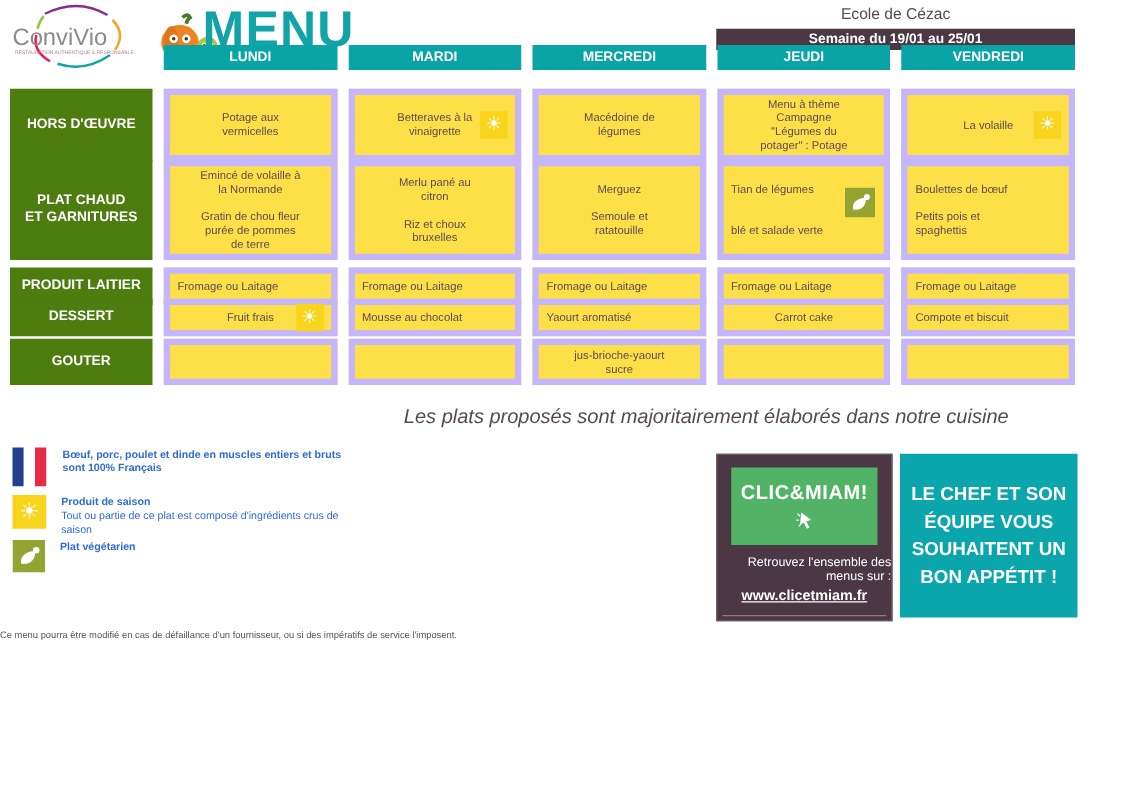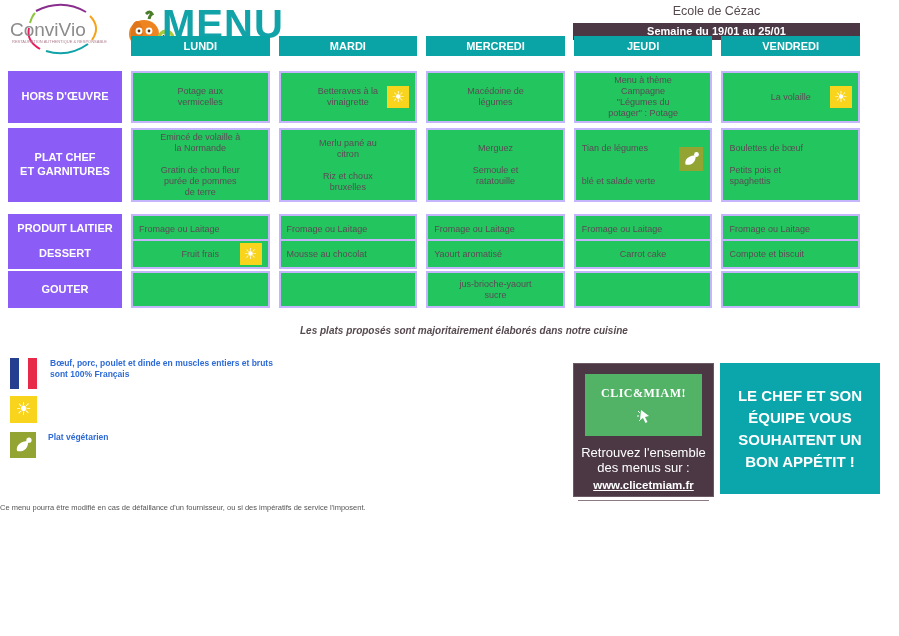--- a/index.html
+++ b/index.html
@@ -10,50 +10,50 @@
   #convivio-logo { position:absolute; left:6px; top:2px; width:112px; height:58px; }
   #menu-logo { position:absolute; left:124px; top:2px; width:190px; height:46px; }
   #menu-title { position:absolute; left:38px; top:0px; font-size:40px; font-weight:bold; color:#12a3a8; letter-spacing:1px; }
   #menu-chars { position:absolute; left:0; top:8px; }
   #school-name { position:absolute; left:573px; top:4px; width:287px; text-align:center; font-size:12.5px; color:#564a50; }
   #week-banner { position:absolute; left:573px; top:23px; width:287px; height:17px; background:#4b3844; color:#fff; font-size:11px; font-weight:bold; text-align:center; line-height:17px; }
 
   
   .grid-row { position:absolute; left:8px; width:852px; display:grid; grid-template-columns:114px repeat(5, 1fr); column-gap:9px; }
   .day-header { background:#0aa4a7; color:#fff; font-weight:bold; font-size:11px; text-align:center; line-height:20px; }
-  .row-label { background:#8b5cf6; color:#fff; font-weight:bold; font-size:11px; display:flex; align-items:center; justify-content:center; text-align:center; white-space:pre-line; line-height:1.25; }
-  .cell { position:relative; background:#22c55e; border:2px solid #c4b5fd; color:#5d4b55; font-size:9px; line-height:11px; display:flex; align-items:center; justify-content:center; text-align:center; white-space:pre-line; padding:2px 6px; }
+  .row-label { background:#4d7c0f; color:#fff; font-weight:bold; font-size:11px; display:flex; align-items:center; justify-content:center; text-align:center; white-space:pre-line; line-height:1.25; }
+  .cell { position:relative; background:#fde047; border:5px solid #c4b5fd; color:#5d4b55; font-size:9px; line-height:11px; display:flex; align-items:center; justify-content:center; text-align:center; white-space:pre-line; padding:2px 6px; }
   .cell.left { justify-content:flex-start; text-align:left; }
   .sun-icon { position:absolute; right:6px; top:50%; transform:translateY(-50%); width:22px; height:22px; background:#f8d41c; color:#fff; font-size:15px; line-height:22px; text-align:center; }
   .plant-icon { position:absolute; right:7px; top:6px; width:24px; height:24px; }
 
   
-  #note-italic { position:absolute; left:300px; top:325px; width:530px; font-size:10px; font-weight:bold; font-style:italic; color:#564a50; }
+  #note-italic { position:absolute; left:300px; top:325px; width:530px; text-align:center; font-size:16px; font-weight:normal; font-style:italic; color:#564a50; }
 
   
   .legend-item { position:absolute; left:10px; display:flex; }
   .legend-text { margin-left:12px; color:#2e6bd6; font-size:8.5px; line-height:11px; max-width:240px; }
   .legend-title { font-weight:bold; }
   #flag-icon { width:28px; height:31px; display:flex; }
   #flag-icon .b { width:9px; background:#243f8f; } #flag-icon .w { width:9px; background:#fff; } #flag-icon .r { width:9px; background:#e62a47; }
   #legend-sun { width:27px; height:27px; background:#f8d41c; color:#fff; font-size:18px; line-height:27px; text-align:center; }
   #legend-plant { width:26px; height:26px; }
 
   
   #clicmiam-box { position:absolute; left:573px; top:363px; width:141px; height:134px; background:#4b3844; border:1px solid #6b5a64; text-align:center; }
   #clicmiam-logo { margin:10px auto 0; width:117px; height:62px; background:#52b266; color:#fff; position:relative; }
-  #clicmiam-logo-text { font-size:12px; font-weight:bold; letter-spacing:0.5px; padding-top:12px; font-family:Liberation Serif, serif; }
+  #clicmiam-logo-text { font-size:16px; font-weight:bold; letter-spacing:0.5px; padding-top:12px; font-family:Liberation Sans, sans-serif; }
   #cursor-icon { position:absolute; left:50%; top:34px; transform:translateX(-50%); }
-  #clicmiam-line1 { color:#fff; font-size:13px; margin-top:9px; }
+  #clicmiam-line1 { color:#fff; font-size:10px; margin-top:9px;text-align:right; }
   #clicmiam-url { display:inline-block; color:#fff; font-size:11.5px; font-weight:bold; text-decoration:underline; margin-top:2px; }
   #clicmiam-divider { border-top:1px solid #8a7a84; margin:7px 4px 0; }
   #clicmiam-code { color:#fff; font-size:9px; margin-top:8px; }
 
   
-  #chef-box { position:absolute; left:720px; top:363px; width:160px; height:131px; background:#0aa6ab; color:#fff; font-size:15px; font-weight:bold; display:flex; align-items:center; justify-content:center; text-align:center; white-space:pre-line; line-height:22px; }
+  #chef-box { position:absolute; left:720px; top:363px; width:142px; height:131px; background:#0aa6ab; color:#fff; font-size:15px; font-weight:bold; display:flex; align-items:center; justify-content:center; text-align:center; white-space:pre-line; line-height:22px; }
 
   
   #footnote { position:absolute; left:0; top:503px; width:899px; text-align:left; font-size:7.5px; color:#555; }
 </style>
 </head>
 <body>
 
 <div id="page">
 
   <div id="convivio-logo">
@@ -113,21 +113,21 @@
     <div class="cell">Macédoine de
 légumes</div>
     <div class="cell">Menu à thème
 Campagne
 "Légumes du
 potager" : Potage</div>
     <div class="cell"><span>La volaille</span><span class="sun-icon">☀</span></div>
   </div>
 
   <div class="grid-row" style="top:128px; height:68px;">
-    <div class="row-label">PLAT CHEF
+    <div class="row-label">PLAT CHAUD
 ET GARNITURES</div>
     <div class="cell">Emincé de volaille à
 la Normande
 
 Gratin de chou fleur
 purée de pommes
 de terre</div>
     <div class="cell">Merlu pané au
 citron
 
@@ -188,20 +188,24 @@
   <div class="legend-item" style="top:358px;">
     <div id="flag-icon">
         <div class="b"></div>
         <div class="w"></div>
         <div class="r"></div>
       </div>
     <div class="legend-text"><span class="legend-title">Bœuf, porc, poulet et dinde en muscles entiers et bruts sont 100% Français</span></div>
   </div>
   <div class="legend-item" style="top:396px;">
     <div id="legend-sun">☀</div>
+    <div class="legend-text">
+      <div class="legend-title">Produit de saison</div>
+      <div>Tout ou partie de ce plat est composé d'ingrédients crus de saison</div>
+    </div>
   </div>
   <div class="legend-item" style="top:432px;">
     <div id="legend-plant">
       <svg viewBox="0 0 24 24" width="26" height="26">
           <rect width="24" height="24" fill="#93a433"></rect>
           <path d="M6.5 17.5c6 1.2 10.5-2.2 10.3-9.3 -7 0.2-11.6 4-10.3 9.3z" fill="#fff"></path>
           <circle cx="17.5" cy="7.5" r="2.4" fill="#fff"></circle>
         </svg>
     </div>
     <div class="legend-text"><span class="legend-title">Plat végétarien</span></div>

